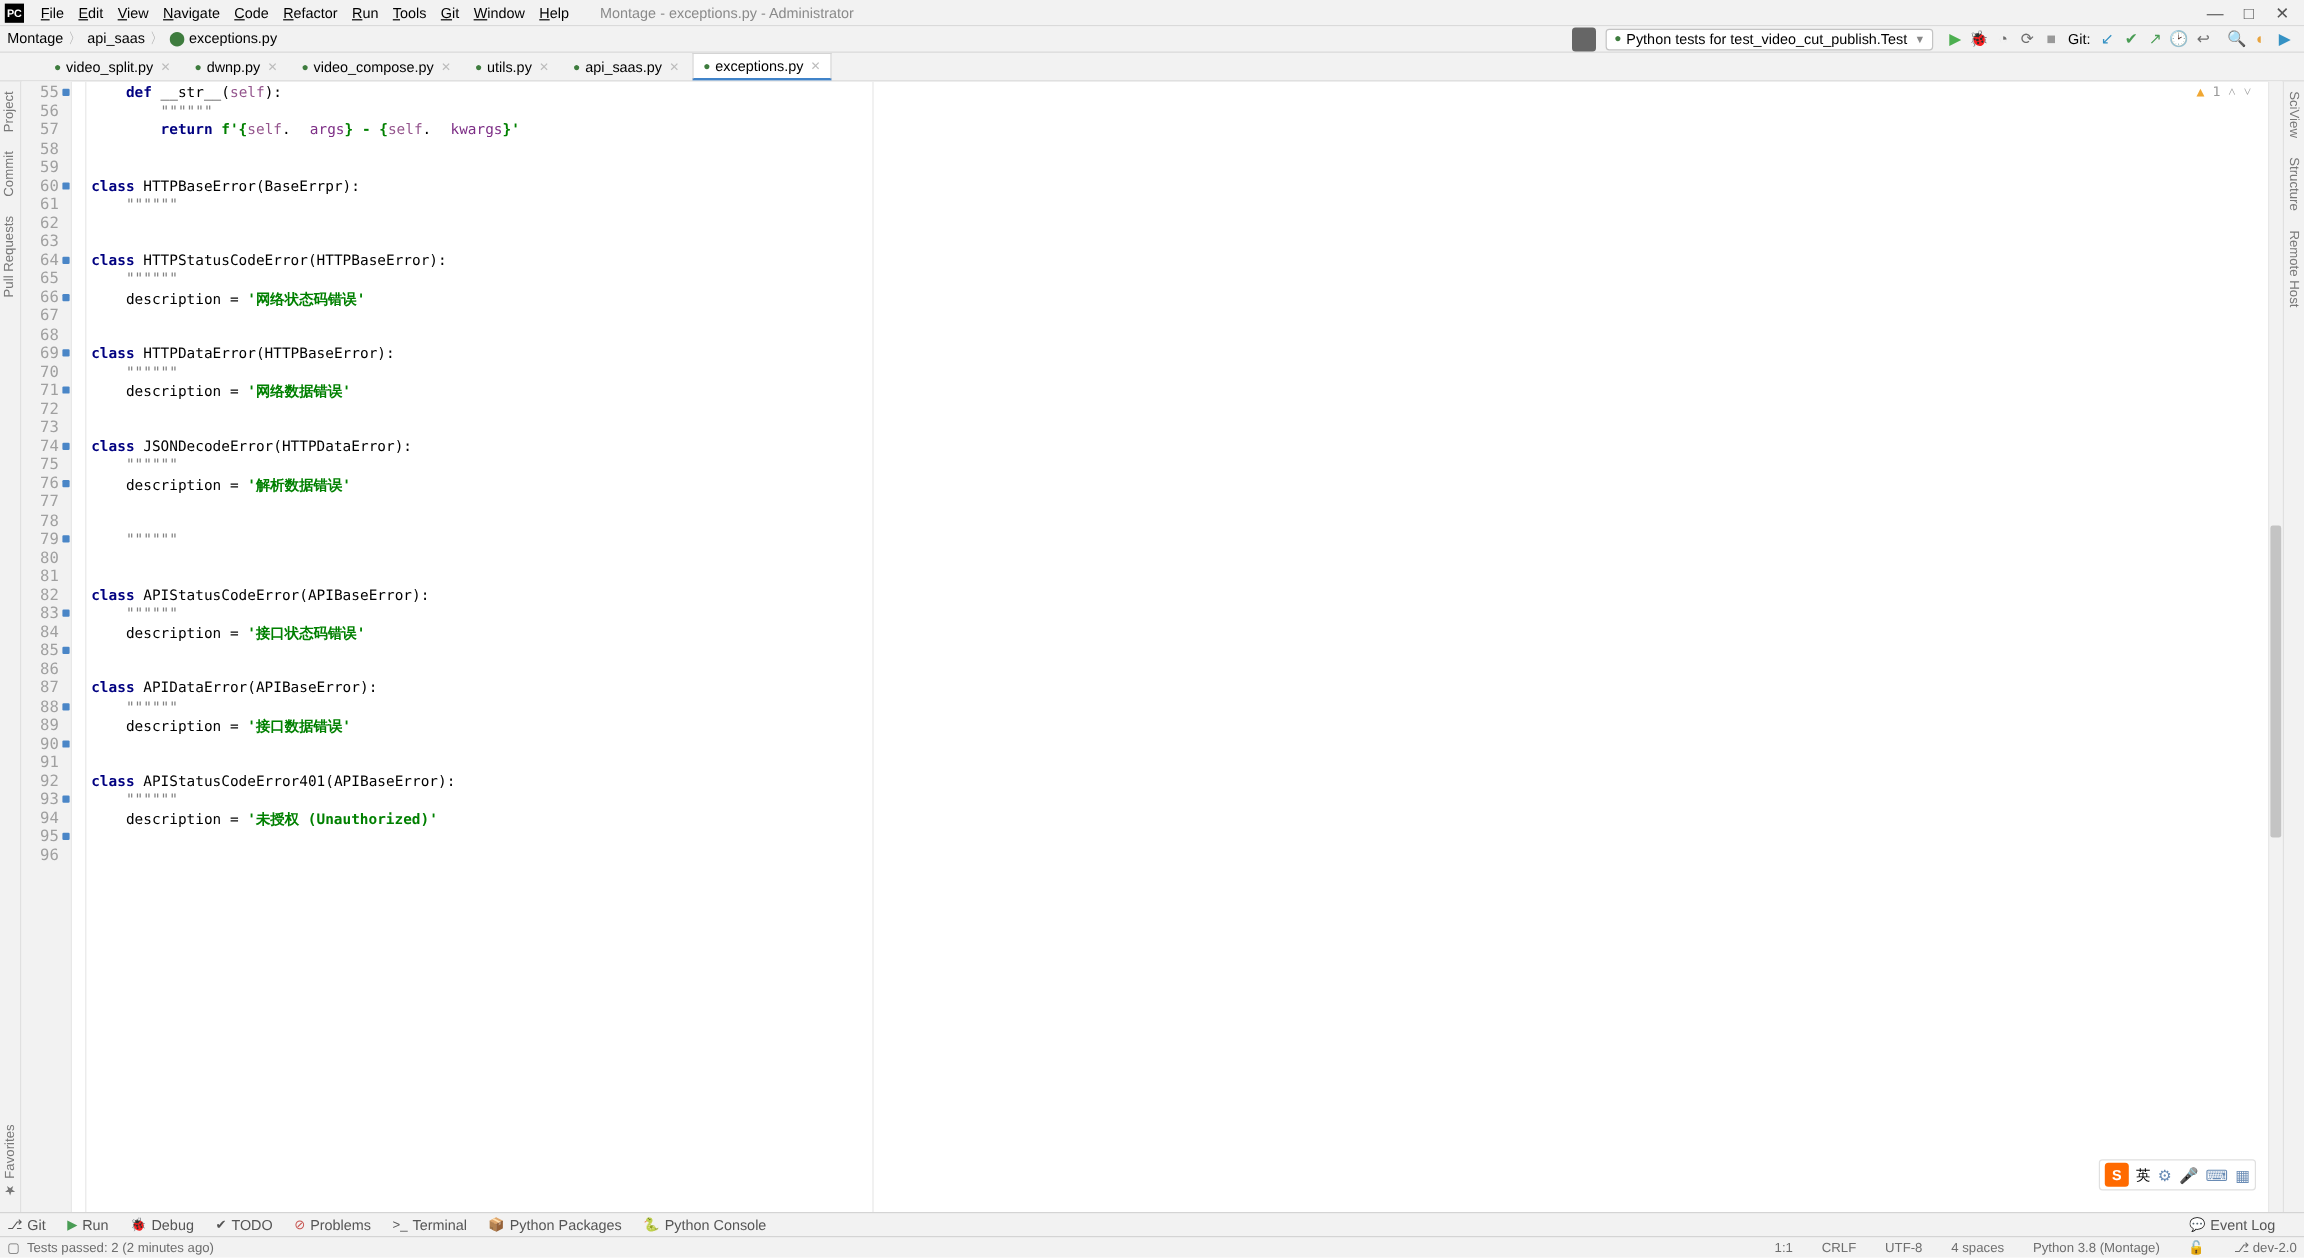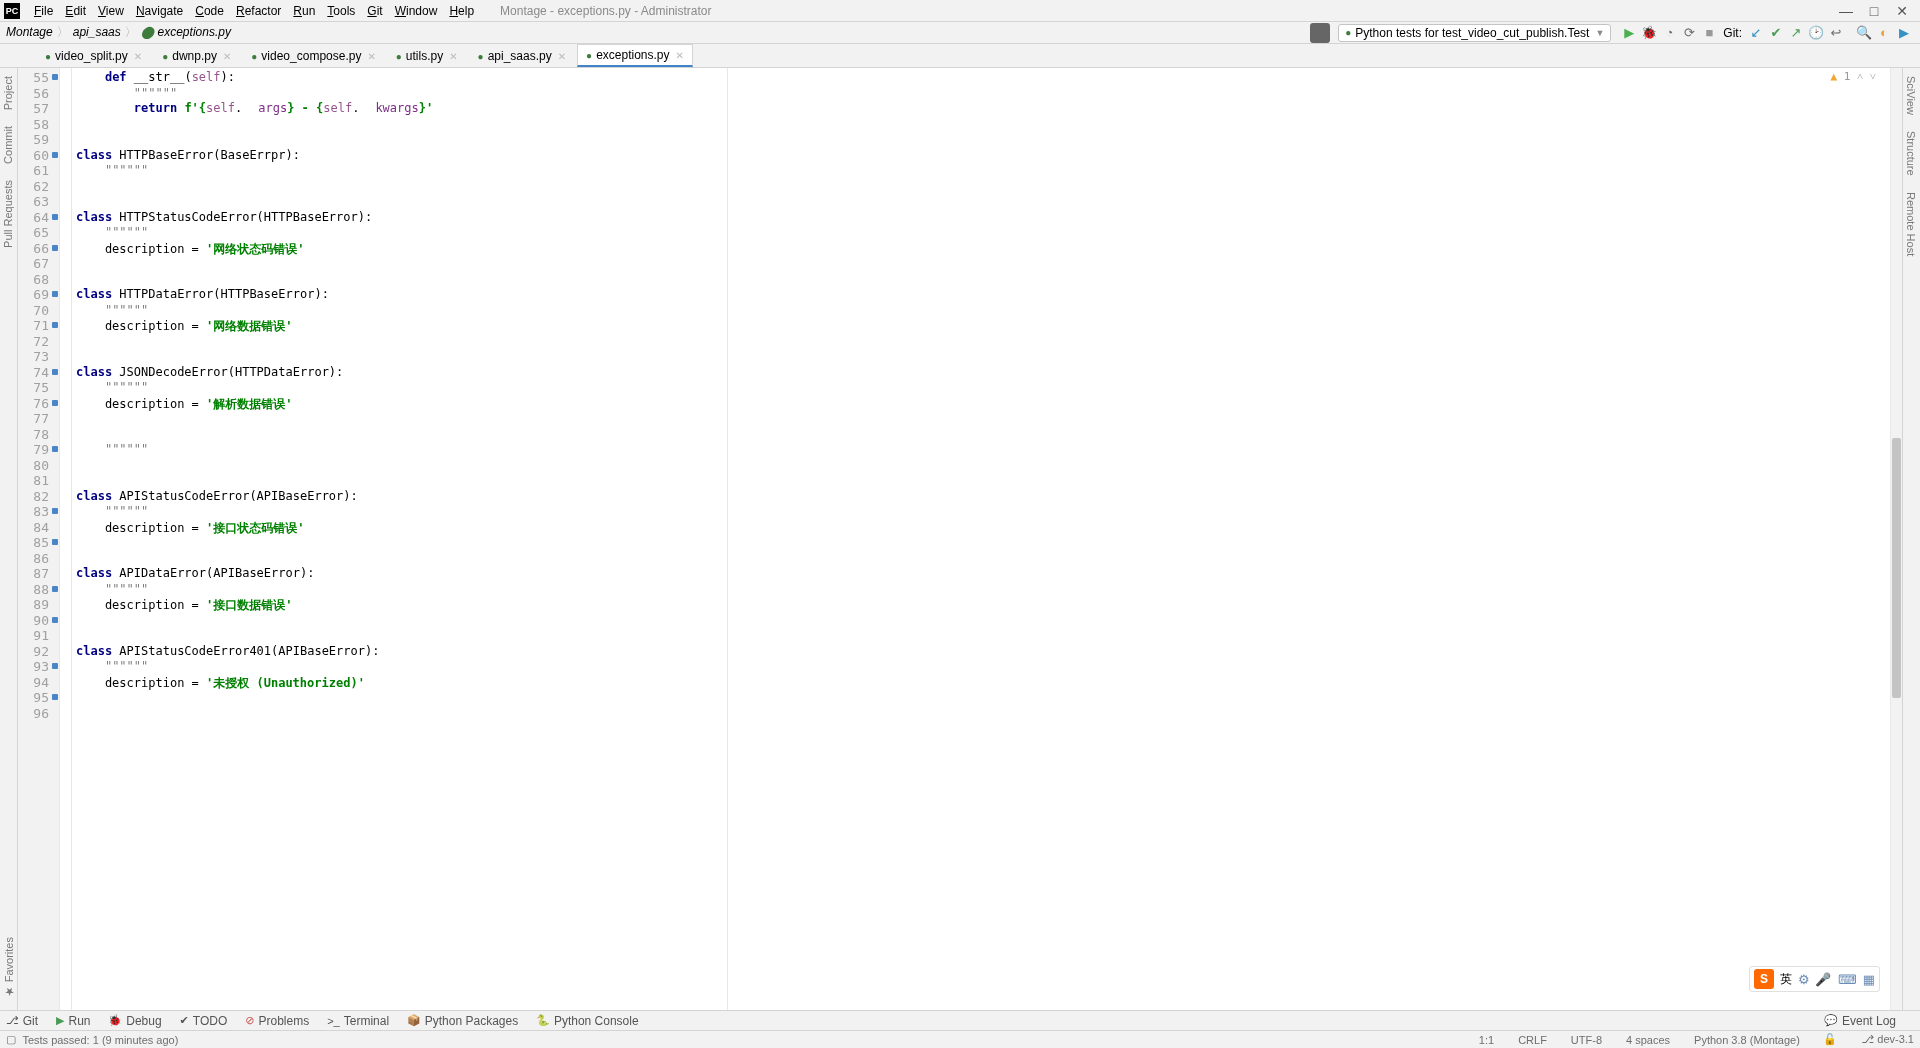--- a/index.html
+++ b/index.html
@@ -9,21 +9,21 @@
 .title-bar { height: 22px; display: flex; align-items: center; padding: 0 4px; background: #f2f2f2; border-bottom: 1px solid #d4d4d4; }
 .title-bar .logo { width: 16px; height: 16px; background: #000; margin-right: 8px; display: flex; align-items: center; justify-content: center; color: #fff; font-size: 9px; font-weight: bold; }
 .title-bar .menu-item { padding: 0 6px; cursor: pointer; }
 .title-bar .menu-item u { text-decoration: underline; }
 .title-bar .window-title { margin-left: 20px; color: #8a8a8a; }
 .title-bar .spacer { flex: 1; }
 .title-bar .win-btn { width: 28px; text-align: center; font-size: 14px; color: #555; cursor: pointer; }
 
 
 .nav-bar { height: 22px; display: flex; align-items: center; background: #f2f2f2; border-bottom: 1px solid #d4d4d4; padding: 0 6px; }
-.breadcrumb-item { margin-right: 4px; font-style: italic; }
+.breadcrumb-item { margin-right: 4px; }
 .breadcrumb-sep { color: #aaa; margin-right: 4px; }
 .nav-bar .spacer { flex: 1; }
 .avatar { width: 20px; height: 20px; background: #666; border-radius: 3px; margin-right: 8px; }
 .run-config { display: flex; align-items: center; border: 1px solid #c4c4c4; background: #fff; padding: 1px 6px; margin-right: 8px; border-radius: 3px; }
 .run-config .py-icon { color: #3e7c3e; margin-right: 4px; font-size: 10px; }
 .run-config .chev { margin-left: 6px; color: #888; font-size: 9px; }
 .tool-icon { width: 20px; text-align: center; color: #6e6e6e; cursor: pointer; font-size: 13px; }
 .tool-icon.run { color: #4caf50; }
 .tool-icon.debug { color: #4caf50; }
 .tool-icon.stop { color: #999; }
@@ -324,22 +324,22 @@
     </div>
   <div class="spacer"></div>
   <div class="btool">
     <span class="ic">💬</span>
     <span>Event Log</span>
   </div>
 </div>
 
 <div class="status-bar">
   <span style="margin-right:6px">▢</span>
-  <span>Tests passed: 1 (9 minutes ago)</span>
+  <span>Tests passed: 2 (2 minutes ago)</span>
   <div class="spacer"></div>
   <span class="status-item">1:1</span>
   <span class="status-item">CRLF</span>
   <span class="status-item">UTF-8</span>
   <span class="status-item">4 spaces</span>
   <span class="status-item">Python 3.8 (Montage)</span>
   <span class="status-item">🔓</span>
-  <span class="status-item">⎇ <span>dev-3.1</span></span>
+  <span class="status-item">⎇ <span>dev-2.0</span></span>
 </div>
 
 </body></html>

